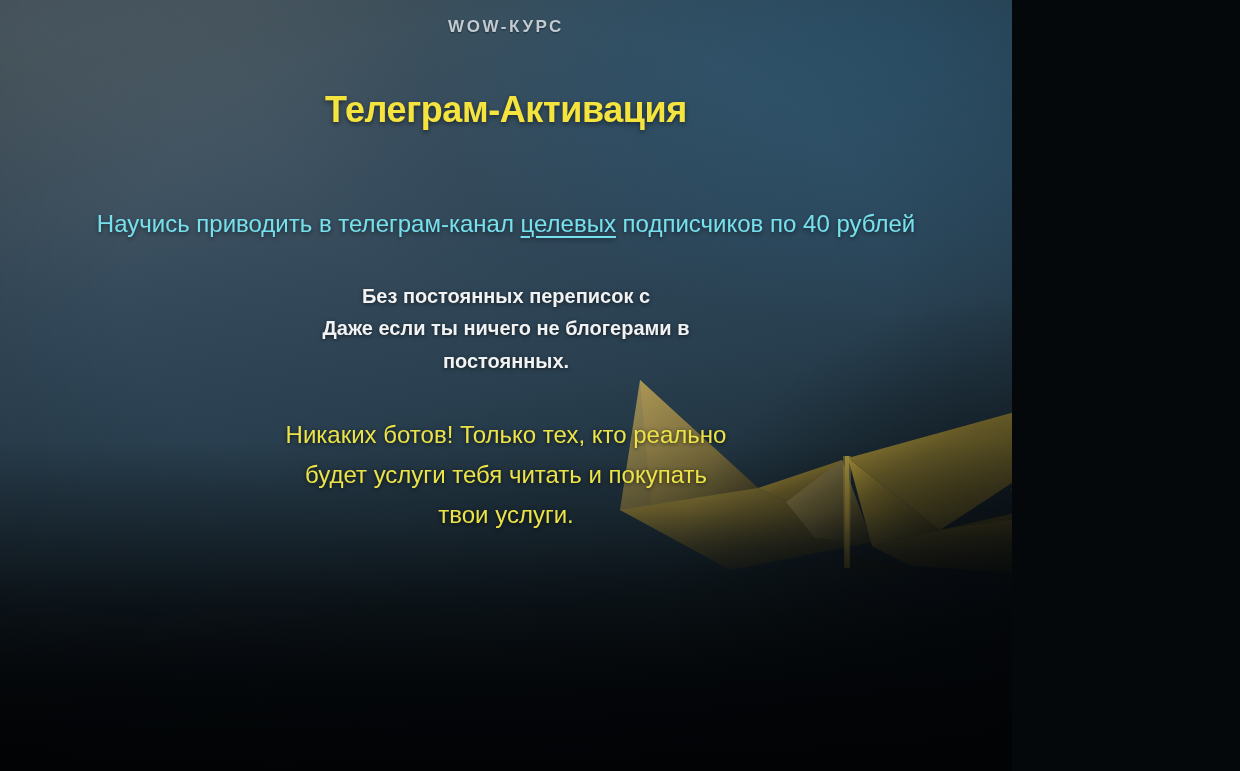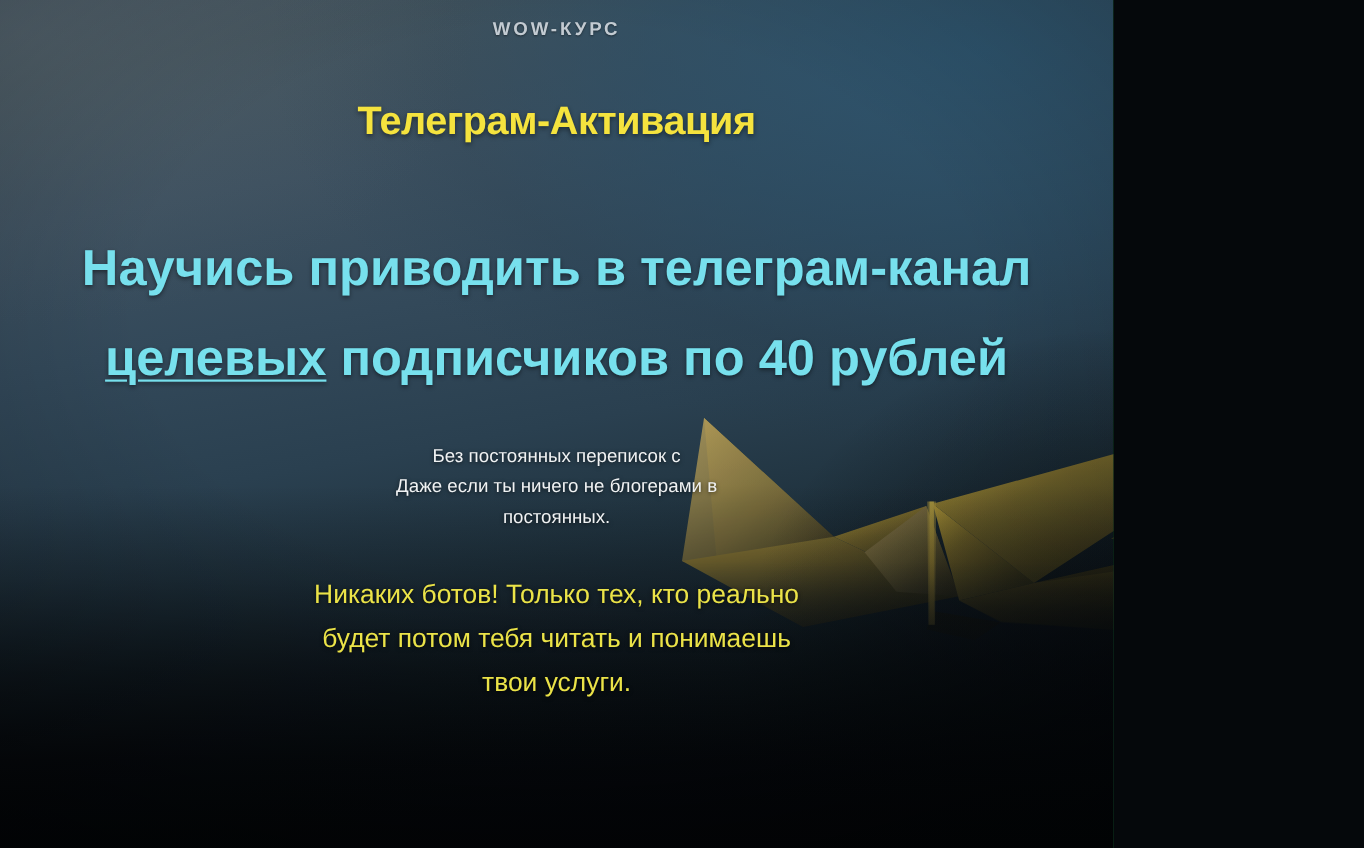--- a/index.html
+++ b/index.html
@@ -119,37 +119,37 @@
     font-size: 36px;
     font-weight: bold;
     letter-spacing: -0.4px;
     color: #f5e33e;
     text-shadow: 0 2px 5px rgba(0,0,0,0.48);
   }
 
   .subtitle {
     margin: 0;
     padding: 72px 22px 0 22px;
-    font-size: 46px;
-    font-weight: bold;
+    font-size: 24px;
+    font-weight: normal;
     line-height: 1.78;
     color: #77e0ed;
     text-shadow: 0 2px 4px rgba(0,0,0,0.45);
   }
   .subtitle u {
     text-decoration: underline;
     text-underline-offset: 4px;
     text-decoration-thickness: 2px;
   }
 
   .lead {
     margin: 0;
     padding: 34px 0 0 0;
-    font-size: 17px;
-    font-weight: normal;
+    font-size: 20px;
+    font-weight: bold;
     line-height: 1.62;
     color: #f0f2f3;
     text-shadow: 0 1px 4px rgba(0,0,0,0.62);
   }
 
   .accent {
     margin: 0;
     padding: 38px 0 0 0;
     font-size: 24px;
     font-weight: normal;
@@ -264,18 +264,18 @@
     <h2 class="subtitle"><span>Научись приводить в телеграм-канал </span><u>целевых</u><span> подписчиков по 40 рублей</span></h2>
 
     <p class="lead">
       <span>Без постоянных переписок с</span>
       <span>Даже если ты ничего не блогерами в</span>
       <span>постоянных.</span>
     </p>
 
     <p class="accent">
       <span>Никаких ботов! Только тех, кто реально</span>
-      <span>будет потом тебя читать и понимаешь</span>
+      <span>будет услуги тебя читать и покупать</span>
       <span>твои услуги.</span>
     </p>
 
   </div>
 </div>
 
 </body></html>

